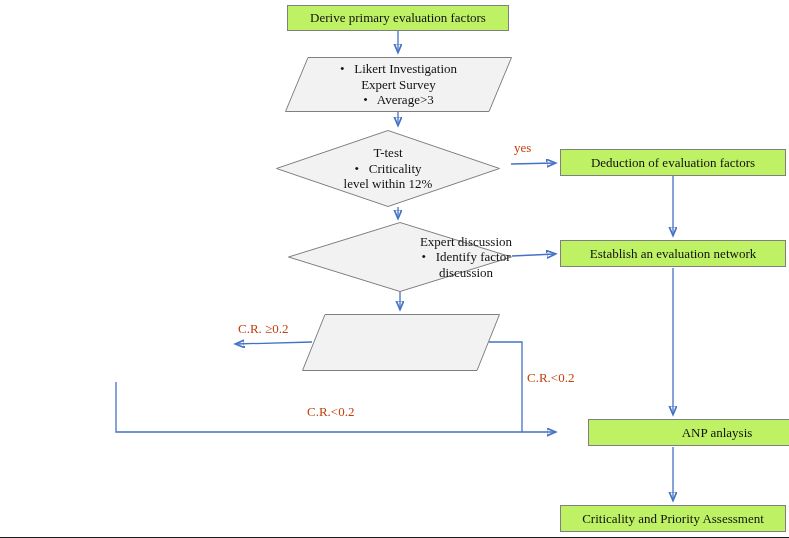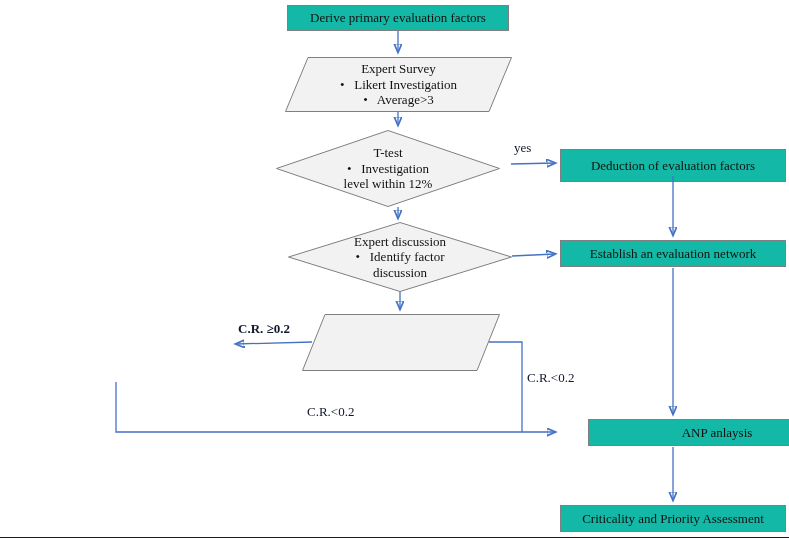--- a/index.html
+++ b/index.html
@@ -17,21 +17,21 @@
   .node {
     position: absolute;
     display: flex;
     align-items: center;
     justify-content: center;
     text-align: center;
     font-size: 13px;
     line-height: 15.5px;
   }
   .rect-node {
-    background: #14b8a6;
+    background: #bef264;
     border: 1px solid #7f7f7f;
   }
   svg.shape {
     position: absolute;
     inset: 0;
     width: 100%;
     height: 100%;
   }
   svg.shape polygon {
     fill: #f2f2f2;
@@ -49,62 +49,62 @@
     z-index: 3;
   }
   .edges line, .edges path {
     fill: none;
     stroke: #4472c4;
     stroke-width: 1.3;
   }
   .edge-label {
     position: absolute;
     font-size: 13px;
-    color: #0f172a;
+    color: #c2410c;
     white-space: nowrap;
     z-index: 4;
     background: transparent;
   }
 </style>
 </head>
 <body>
 
 <div class="canvas">
 
   <div class="node rect-node" style="left:287px; top:5px; width:222px; height:26px;">
     <span class="node-text">Derive primary evaluation factors</span>
   </div>
 
   <div class="node" style="left:285px; top:57px; width:227px; height:55px;">
     <svg class="shape" viewBox="0 0 227 55" preserveAspectRatio="none">
       <polygon points="23,0.5 226.5,0.5 204,54.5 0.5,54.5"></polygon>
     </svg>
     <div class="node-text">
+      <div>•   Likert Investigation</div>
       <div>Expert Survey</div>
-      <div>•   Likert Investigation</div>
       <div>•   Average&gt;3</div>
     </div>
   </div>
 
   <div class="node" style="left:276px; top:130px; width:224px; height:77px;">
     <svg class="shape" viewBox="0 0 224 77" preserveAspectRatio="none">
       <polygon points="112,0.5 223.5,38.5 112,76.5 0.5,38.5"></polygon>
     </svg>
     <div class="node-text">
       <div>T-test</div>
-      <div>•   Investigation</div>
+      <div>•   Criticality</div>
       <div>level within 12%</div>
     </div>
   </div>
 
-  <div class="node rect-node" style="left:560px; top:149px; width:226px; height:33px;">
+  <div class="node rect-node" style="left:560px; top:149px; width:226px; height:27px;">
     <span class="node-text">Deduction of evaluation factors</span>
   </div>
 
-  <div class="node" style="left:288px; top:222px; width:224px; height:70px;">
+  <div class="node" style="left:288px; top:222px; width:224px; height:70px;justify-content:flex-end;">
     <svg class="shape" viewBox="0 0 224 70" preserveAspectRatio="none">
       <polygon points="112,0.5 223.5,35 112,69.5 0.5,35"></polygon>
     </svg>
     <div class="node-text">
       <div>Expert discussion</div>
       <div>•   Identify factor</div>
       <div>discussion</div>
     </div>
   </div>
 
@@ -141,17 +141,17 @@
     <line x1="512" y1="256" x2="555" y2="254" marker-end="url(#arr)"></line>
     <line x1="400" y1="292" x2="400" y2="309" marker-end="url(#arr)"></line>
     <line x1="312" y1="342" x2="236" y2="344" marker-end="url(#arr)"></line>
     <path d="M489,342 L522,342 L522,432"></path>
     <path d="M116,382 L116,432 L555,432" marker-end="url(#arr)"></path>
     <line x1="673" y1="268" x2="673" y2="414" marker-end="url(#arr)"></line>
     <line x1="673" y1="447" x2="673" y2="500" marker-end="url(#arr)"></line>
   </svg>
 
   <div class="edge-label" style="left:514px; top:140px;">yes</div>
-  <div class="edge-label" style="left:238px; top:321px;font-weight:bold;">C.R. ≥0.2</div>
+  <div class="edge-label" style="left:238px; top:321px;">C.R. ≥0.2</div>
   <div class="edge-label" style="left:527px; top:370px;">C.R.&lt;0.2</div>
   <div class="edge-label" style="left:307px; top:404px;">C.R.&lt;0.2</div>
 
 </div>
 
 </body></html>

